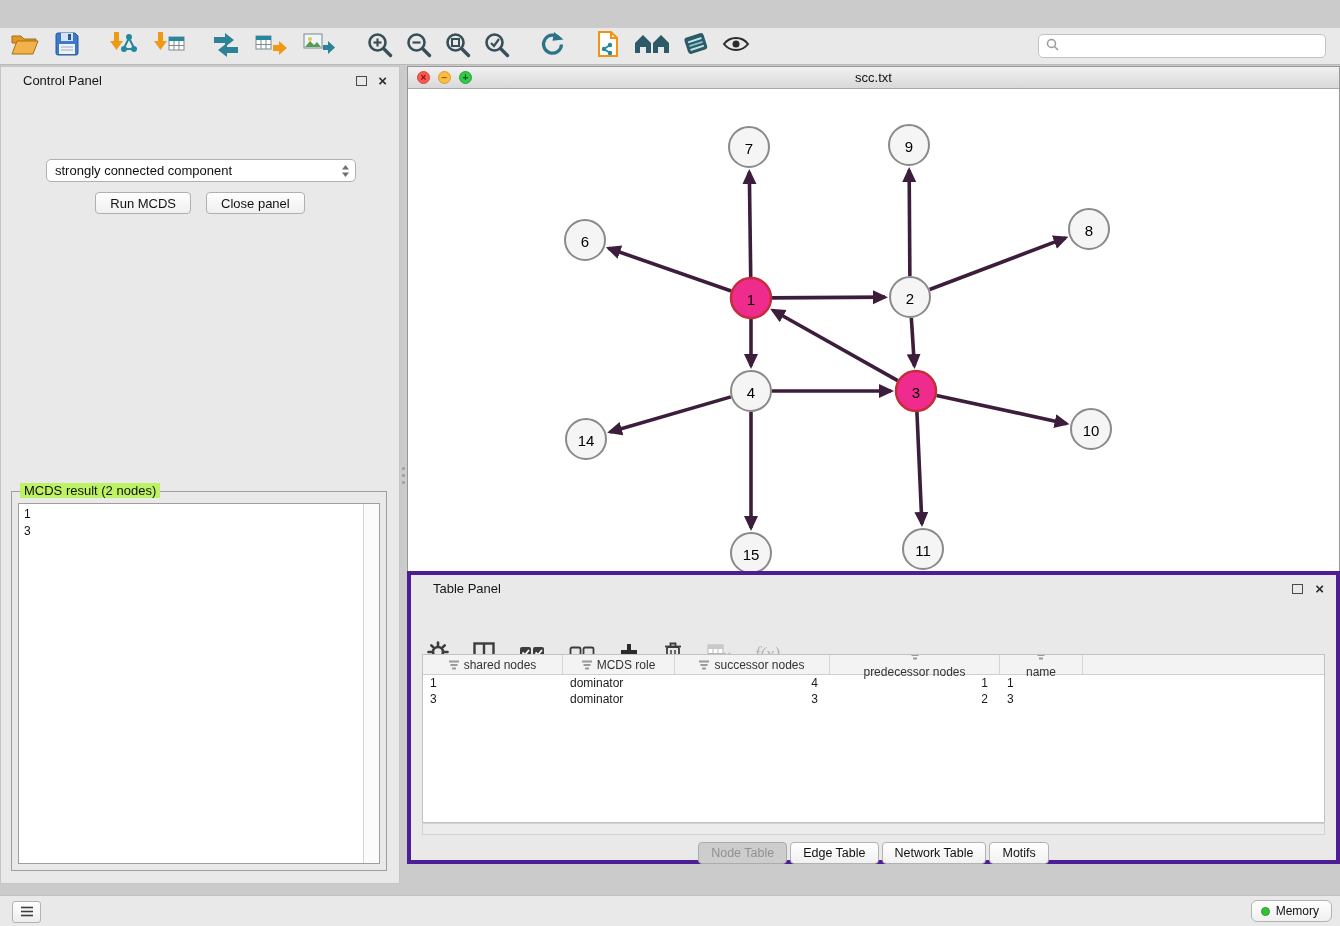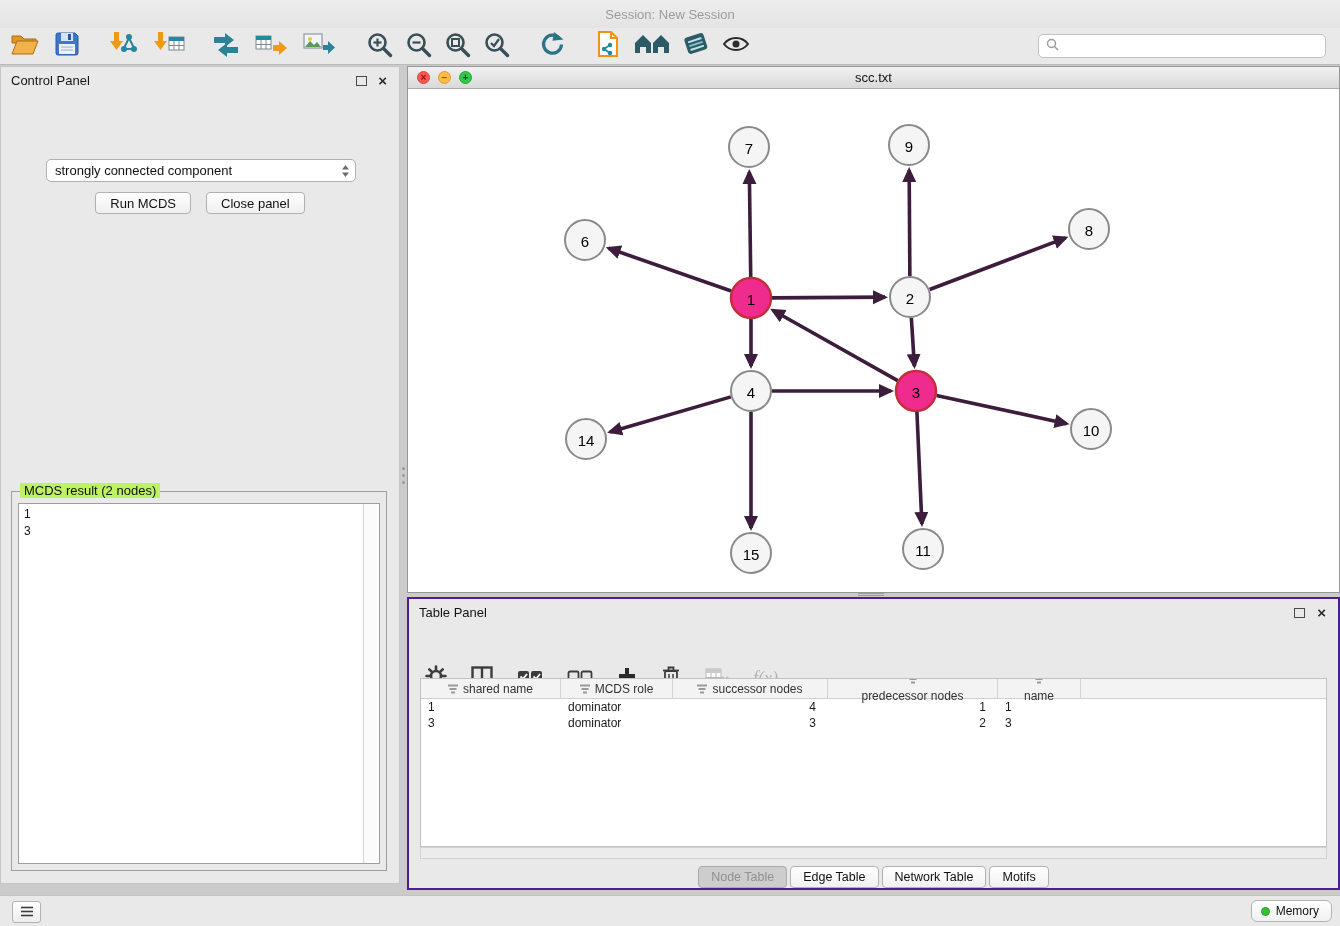--- a/index.html
+++ b/index.html
@@ -8,21 +8,21 @@
   
   .titlebar{position:absolute;left:0;top:0;right:0;height:28px;background:linear-gradient(#ededed,#e4e4e4);}
   .win-title{display:block;text-align:center;line-height:29px;font-size:13px;color:#9b9b9b;}
   .toolbar{position:absolute;left:0;top:28px;right:0;height:37px;background:#e9e9e9;border-bottom:1px solid #b9b9b9;display:flex;align-items:center;padding-left:10px;box-sizing:border-box;}
   .tbtn{display:flex;align-items:center;justify-content:center;height:32px;cursor:default;}
   .search-field{margin-left:auto;margin-right:14px;width:288px;height:24px;background:#fff;border:1px solid #c2c2c2;border-radius:5px;display:flex;align-items:center;padding-left:7px;box-sizing:border-box;}
   .search-field input{border:none;outline:none;flex:1;font-size:13px;font-family:"Liberation Sans",sans-serif;margin-left:5px;background:transparent;}
 
   
   .control-panel{position:absolute;left:0;top:66px;width:400px;height:818px;background:#e9e9e9;border:1px solid #c6c6c6;box-sizing:border-box;}
-  .panel-title{font-size:13px;color:#151515;padding-left:10px;line-height:27px;}
+  .panel-title{font-size:13px;color:#151515;padding-left:22px;line-height:27px;}
   .float-btn{position:absolute;width:9px;height:8px;border:1.5px solid #4a4a4a;background:transparent;}
   .close-btn{position:absolute;font-size:15px;font-weight:bold;color:#2e2e2e;line-height:14px;}
   .cp-float{right:32px;top:9px;}
   .cp-close{right:12px;top:7px;}
   .cp-tabs{position:absolute;left:0;right:0;top:30px;display:flex;justify-content:center;gap:2px;}
   .cp-tab,.tp-tab{height:20px;line-height:20px;padding:0 12px;background:linear-gradient(#ffffff,#f1f1f1);border:1px solid #b2b2b2;border-radius:4px;font-size:12.5px;color:#111;cursor:default;}
   .cp-tab.active,.tp-tab.active{background:#cdcdcd;color:#919191;border-color:#ababab;}
   .opt-label{position:absolute;top:71px;left:0;right:0;text-align:center;font-size:13px;color:#111;}
   .dropdown{position:absolute;top:92px;left:45px;width:310px;height:23px;background:#fff;border:1px solid #b0b0b0;border-radius:5px;box-sizing:border-box;display:flex;align-items:center;}
   .dropdown .dd-text{font-size:13px;padding-left:8px;flex:1;color:#111;}
@@ -46,21 +46,21 @@
   .net-titlebar{position:relative;height:21px;background:linear-gradient(#f1f1f1,#d9d9d9);border-bottom:1px solid #aaa;}
   .net-title{text-align:center;font-size:13px;line-height:21px;color:#111;}
   .traffic{position:absolute;left:9px;top:4px;display:flex;gap:8px;}
   .light{width:13px;height:13px;border-radius:50%;box-sizing:border-box;font-size:10px;font-weight:bold;line-height:11px;text-align:center;cursor:default;}
   .light.red{background:#fc5850;border:1px solid #d94640;color:#87110b;}
   .light.yellow{background:#fdbc40;border:1px solid #de9b2d;color:#90590a;}
   .light.green{background:#34c84a;border:1px solid #24a437;color:#0a5c18;}
   .graph-svg{position:absolute;left:0;top:21px;}
 
   
-  .table-panel{position:absolute;left:407px;top:597px;width:933px;height:293px;background:#e9e9e9;border:2px solid #4c1d95;box-sizing:border-box;}
+  .table-panel{position:absolute;left:407px;top:571px;width:933px;height:293px;background:#e9e9e9;border:4px solid #4c1d95;box-sizing:border-box;}
   .tp-float{right:33px;top:9px;}
   .tp-close{right:12px;top:7px;}
   .tp-toolbar{position:absolute;left:16px;top:30px;height:36px;display:flex;align-items:center;gap:24px;margin-top:31px;}
   .tp-tool{display:flex;align-items:center;justify-content:center;cursor:default;}
   .fx-label{font-family:"Liberation Serif",serif;font-style:italic;font-size:18px;color:#b3b3b3;}
   .tp-table{position:absolute;left:11px;top:79px;right:11px;height:167px;background:#fff;border:1px solid #c2c2c2;overflow:hidden;}
   .tbl-head{display:flex;height:19px;background:#f3f3f3;border-bottom:1px solid #cfcfcf;}
   .th{box-sizing:border-box;display:flex;align-items:center;justify-content:center;gap:5px;font-size:12px;color:#333;border-right:1px solid #d4d4d4;height:100%;}
   .th-ico{display:flex;align-items:center;}
   .tbl-row{display:flex;height:16px;line-height:16px;}
@@ -72,23 +72,20 @@
   .statusbar{position:absolute;left:0;right:0;top:895px;height:31px;background:#e9e9e9;border-top:1px solid #c2c2c2;}
   .list-btn{position:absolute;left:12px;top:5px;width:27px;height:20px;background:linear-gradient(#fff,#ededed);border:1px solid #b3b3b3;border-radius:3px;display:flex;align-items:center;justify-content:center;cursor:default;}
   .memory-btn{position:absolute;right:8px;top:4px;height:22px;padding:0 12px 0 9px;background:linear-gradient(#fff,#f0f0f0);border:1px solid #b3b3b3;border-radius:6px;display:flex;align-items:center;gap:6px;font-size:12px;color:#111;box-sizing:border-box;cursor:default;}
   .mem-dot{width:9px;height:9px;border-radius:50%;background:#35c135;border:1px solid #2a9e2a;box-sizing:border-box;}
 </style>
 </head>
 <body>
 
 <div class="app">
 
-  <div class="titlebar">
-    <span class="win-title">Session: New Session</span>
-  </div>
 
   <div class="toolbar">
     <div class="tbtn">
       <span><svg width="30" height="26" viewBox="0 0 30 26">
             <path d="M2 5 h9 l3 3 h12 v4 H2 z" fill="#e39722" stroke="#a86f12"></path>
             <path d="M2 23 L7 10 h21 l-5 13 z" fill="#f2b24a" stroke="#a86f12"></path>
           </svg></span>
     </div>
     <div class="tbtn" style="margin-left:14px">
       <span><svg width="26" height="26" viewBox="0 0 26 26">
@@ -419,21 +416,21 @@
     <div class="tp-table">
       <div class="tbl-head">
           <div class="th" style="width: 140px;">
             <span class="th-ico">
               <svg width="10" height="10" viewBox="0 0 10 10">
                 <rect x="0" y="0.5" width="10" height="2" fill="#9a9a9a"></rect>
                 <rect x="1.5" y="4" width="7" height="2" fill="#9a9a9a"></rect>
                 <rect x="3" y="7.5" width="4" height="2" fill="#9a9a9a"></rect>
               </svg>
             </span>
-            <span>shared name</span>
+            <span>shared nodes</span>
           </div>
           <div class="th" style="width: 112px;">
             <span class="th-ico">
               <svg width="10" height="10" viewBox="0 0 10 10">
                 <rect x="0" y="0.5" width="10" height="2" fill="#9a9a9a"></rect>
                 <rect x="1.5" y="4" width="7" height="2" fill="#9a9a9a"></rect>
                 <rect x="3" y="7.5" width="4" height="2" fill="#9a9a9a"></rect>
               </svg>
             </span>
             <span>MCDS role</span>

